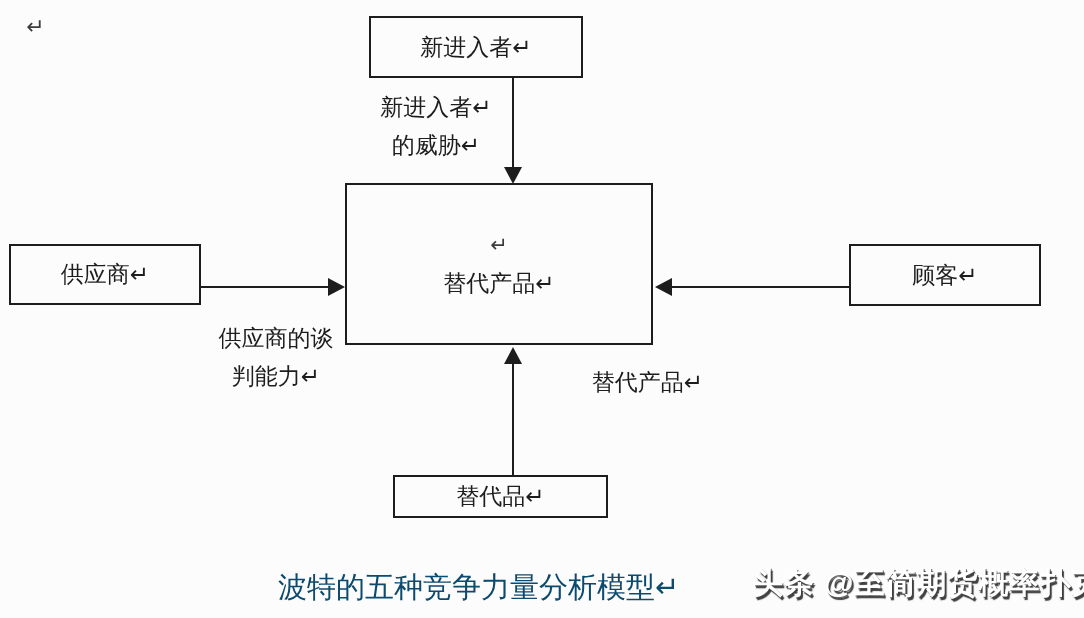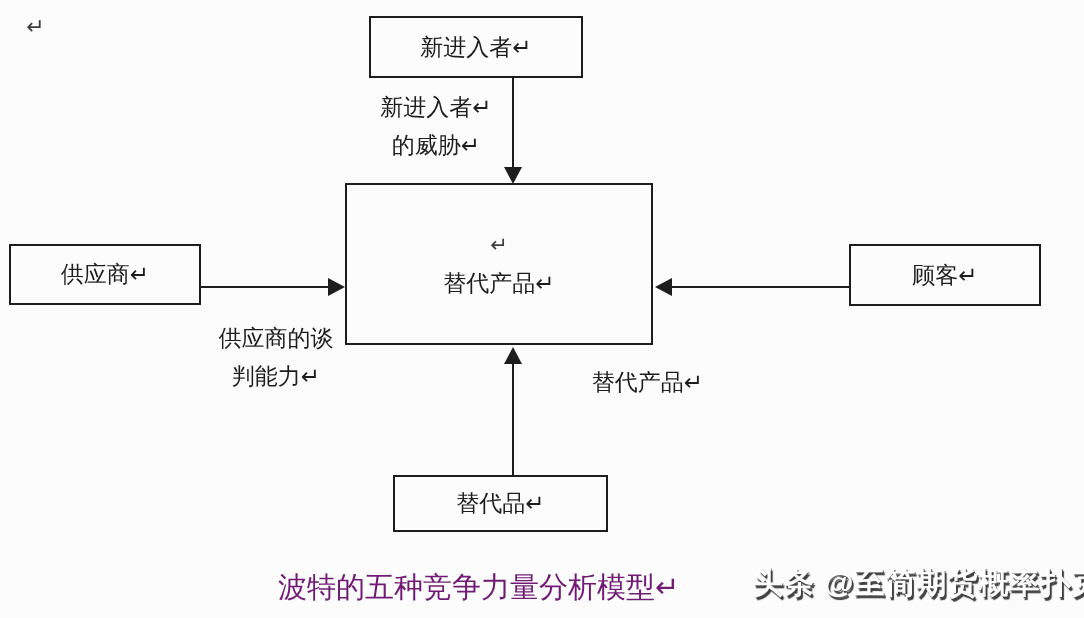--- a/index.html
+++ b/index.html
@@ -44,21 +44,21 @@
     position:absolute;
     font-size:22px;
     color:#3c3c3c;
   }
   .caption{
     position:absolute;
     left:278px;top:570px;
     font-size:29px;
     line-height:34px;
     white-space:nowrap;
-    color:#701a75;
+    color:#0c4a6e;
   }
   .watermark{
     position:absolute;
     left:753px;top:563px;
     font-size:30px;
     font-weight:bold;
     line-height:40px;
     white-space:nowrap;
     color:#ffffff;
     text-shadow:2px 3px 1px #3f3f3f, 1px 1px 0 #6a6a6a;
@@ -102,21 +102,21 @@
   </div>
 
   <div class="box" style="left:849px;top:244px;width:192px;height:62px;">
     <span>顾客↵</span>
   </div>
 
   <div class="shaft" style="left:672px;top:286px;width:178px;height:2px;"></div>
   <div class="head left" style="left:655px;top:278px;"></div>
 
 
-  <div class="box" style="left:393px;top:475px;width:215px;height:57px;">
+  <div class="box" style="left:393px;top:475px;width:215px;height:43px;">
     <span>替代品↵</span>
   </div>
 
   <div class="shaft" style="left:512px;top:360px;width:2px;height:116px;"></div>
   <div class="head up" style="left:504px;top:347px;"></div>
 
   <div class="edge-label left-align" style="left:553px;top:363px;width:150px;">
     <span>替代产品↵</span>
   </div>
 

